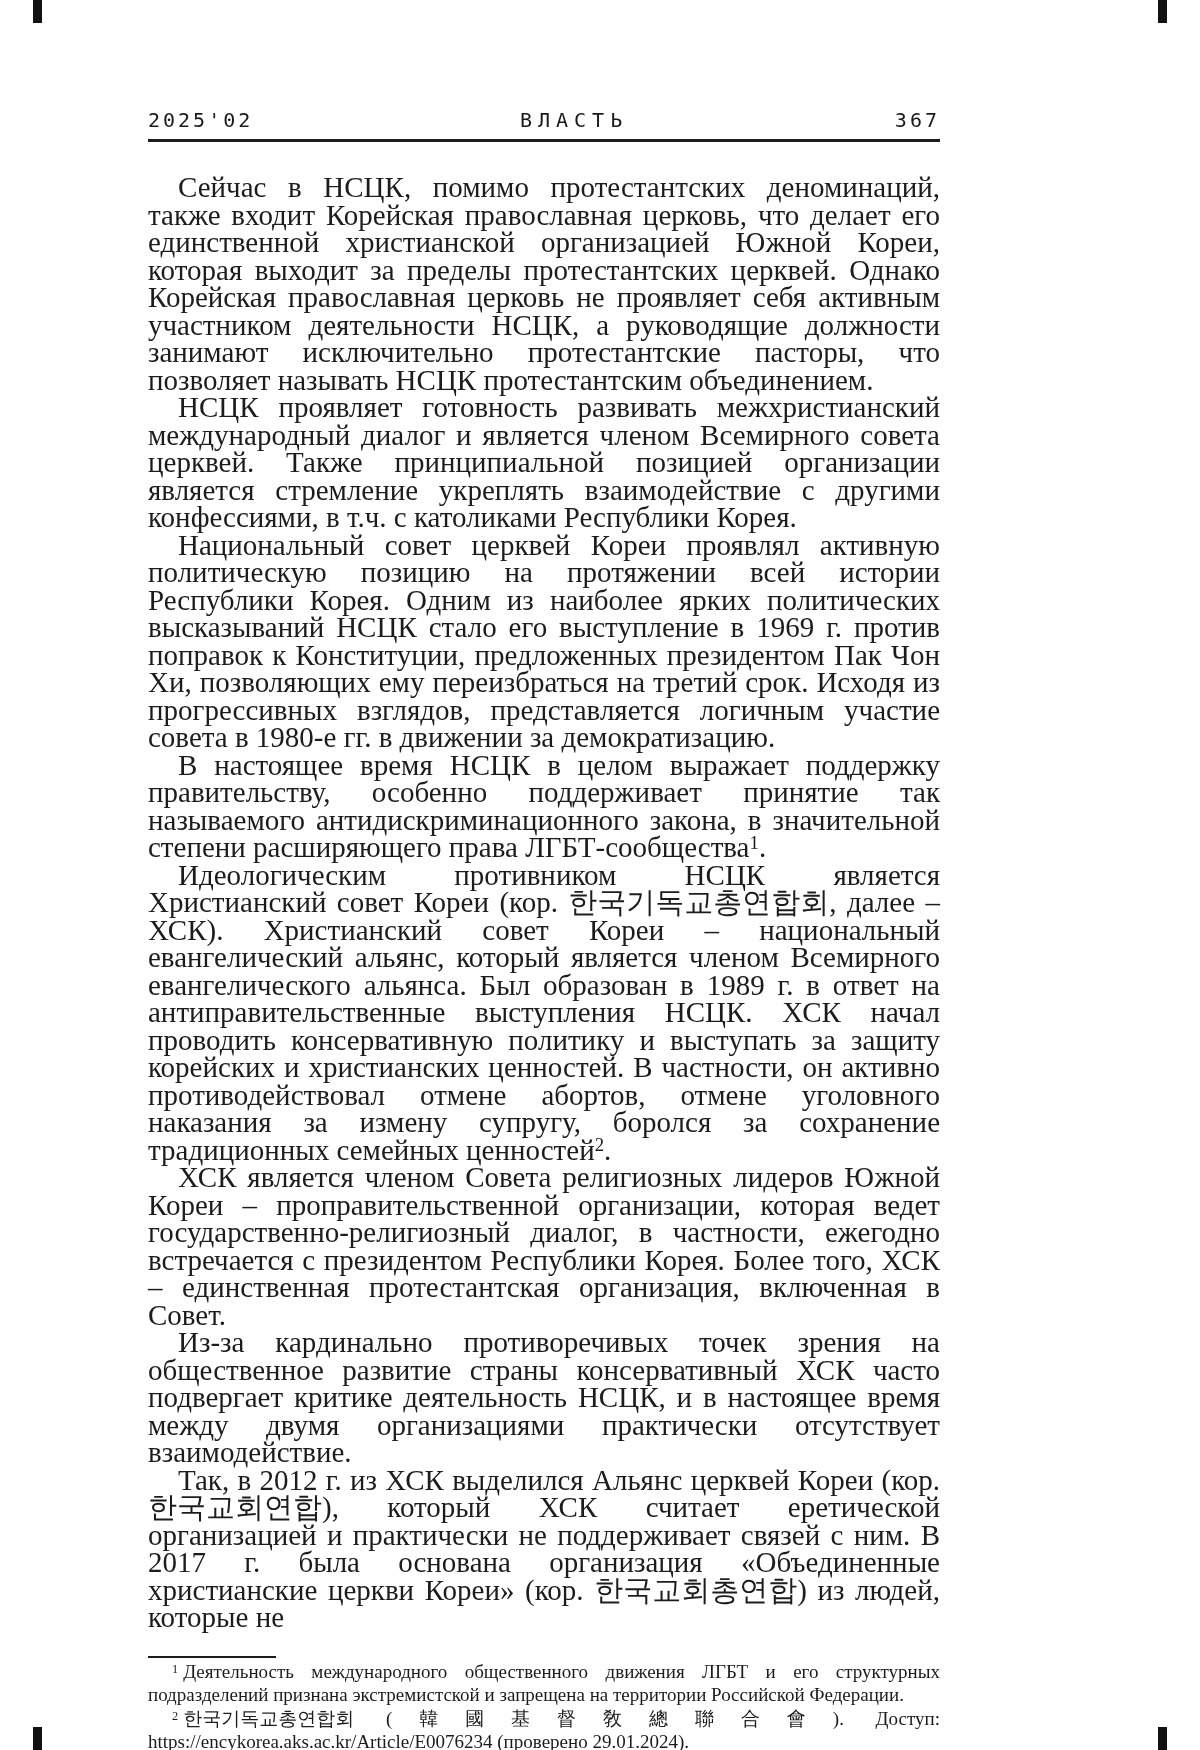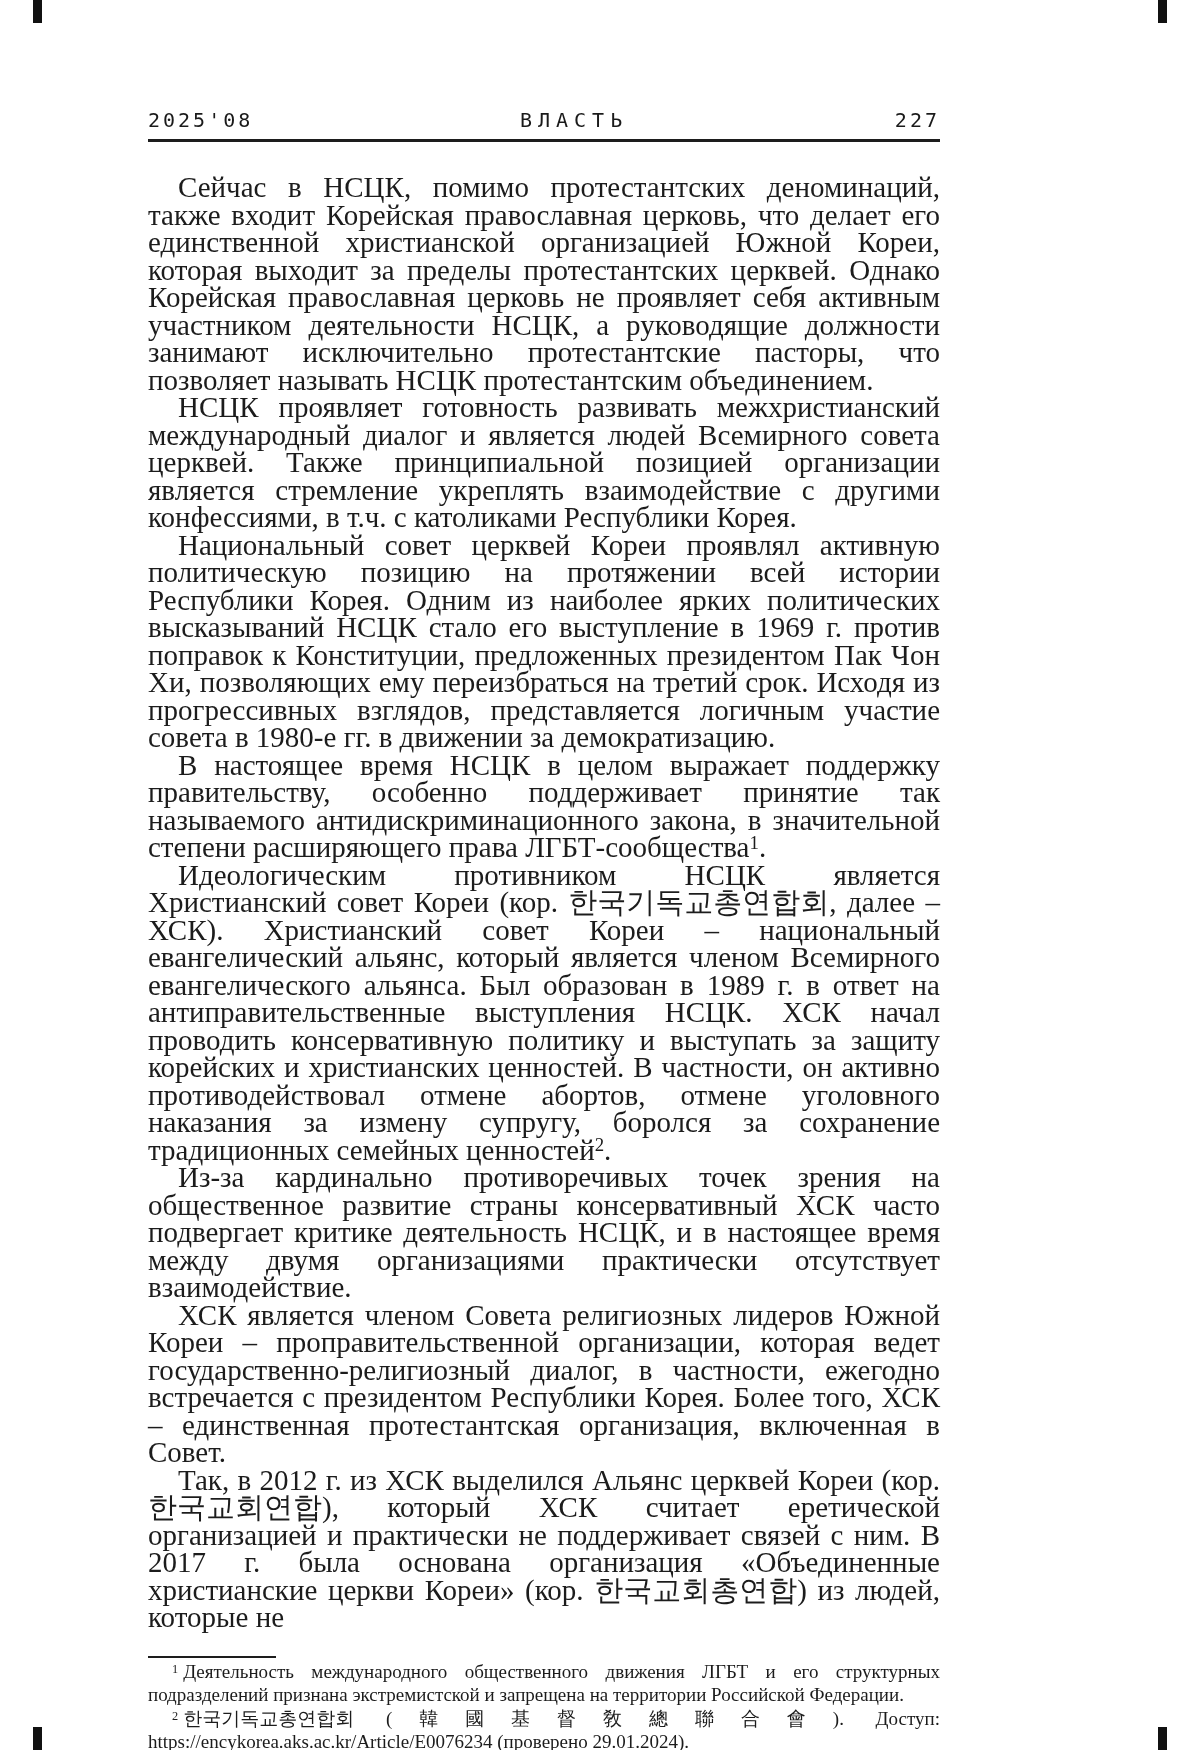--- a/index.html
+++ b/index.html
@@ -77,34 +77,34 @@
 <body>
 
 <div class="print-mark pm-tl"></div>
 <div class="print-mark pm-tr"></div>
 <div class="print-mark pm-bl"></div>
 <div class="print-mark pm-br"></div>
 
 <div class="page">
 
   <div class="header-row">
-    <span>2025'08</span>
+    <span>2025'02</span>
     <span class="journal-title">ВЛАСТЬ</span>
-    <span>227</span>
+    <span>367</span>
   </div>
   <div class="header-rule"></div>
 
   <div class="body-text">
     <p><span>Сейчас в НСЦК, помимо протестантских деноминаций, также входит Корейская православная церковь, что делает его единственной христианской организацией Южной Кореи, которая выходит за пределы протестантских церквей. Однако Корейская православная церковь не проявляет себя активным участником деятельности НСЦК, а руководящие должности занимают исключительно протестантские пасторы, что позволяет называть НСЦК протестантским объединением.</span></p>
-    <p><span>НСЦК проявляет готовность развивать межхристианский международный диалог и является людей Всемирного совета церквей. Также принципиальной позицией организации является стремление укреплять взаимодействие с другими конфессиями, в т.ч. с католиками Республики Корея.</span></p>
+    <p><span>НСЦК проявляет готовность развивать межхристианский международный диалог и является членом Всемирного совета церквей. Также принципиальной позицией организации является стремление укреплять взаимодействие с другими конфессиями, в т.ч. с католиками Республики Корея.</span></p>
     <p><span>Национальный совет церквей Кореи проявлял активную политическую позицию на протяжении всей истории Республики Корея. Одним из наиболее ярких политических высказываний НСЦК стало его выступление в 1969 г. против поправок к Конституции, предложенных президентом Пак Чон Хи, позволяющих ему переизбраться на третий срок. Исходя из прогрессивных взглядов, представляется логичным участие совета в 1980-е гг. в движении за демократизацию.</span></p>
     <p><span>В настоящее время НСЦК в целом выражает поддержку правительству, особенно поддерживает принятие так называемого антидискриминационного закона, в значительной степени расширяющего права ЛГБТ-сообщества</span><sup class="fn-ref">1</sup><span>.</span></p>
     <p><span>Идеологическим противником НСЦК является Христианский совет Кореи (кор. 한국기독교총연합회, далее – ХСК). Христианский совет Кореи – национальный евангелический альянс, который является членом Всемирного евангелического альянса. Был образован в 1989 г. в ответ на антиправительственные выступления НСЦК. ХСК начал проводить консервативную политику и выступать за защиту корейских и христианских ценностей. В частности, он активно противодействовал отмене абортов, отмене уголовного наказания за измену супругу, боролся за сохранение традиционных семейных ценностей</span><sup class="fn-ref">2</sup><span>.</span></p>
+    <p><span>ХСК является членом Совета религиозных лидеров Южной Кореи – проправительственной организации, которая ведет государственно-религиозный диалог, в частности, ежегодно встречается с президентом Республики Корея. Более того, ХСК – единственная протестантская организация, включенная в Совет.</span></p>
     <p><span>Из-за кардинально противоречивых точек зрения на общественное развитие страны консервативный ХСК часто подвергает критике деятельность НСЦК, и в настоящее время между двумя организациями практически отсутствует взаимодействие.</span></p>
-    <p><span>ХСК является членом Совета религиозных лидеров Южной Кореи – проправительственной организации, которая ведет государственно-религиозный диалог, в частности, ежегодно встречается с президентом Республики Корея. Более того, ХСК – единственная протестантская организация, включенная в Совет.</span></p>
     <p><span>Так, в 2012 г. из ХСК выделился Альянс церквей Кореи (кор. 한국교회연합), который ХСК считает еретической организацией и практически не поддерживает связей с ним. В 2017 г. была основана организация «Объединенные христианские церкви Кореи» (кор. 한국교회총연합) из людей, которые не</span></p>
   </div>
 
   <div class="footnote-sep"></div>
 
   <div class="footnotes">
     <p class="footnote"><sup class="fn-ref">1</sup><span>Деятельность международного общественного движения ЛГБТ и его структурных подразделений признана экстремистской и запрещена на территории Российской Федерации.</span></p>
     <p class="footnote"><sup class="fn-ref">2</sup><span>한국기독교총연합회 (韓國基督敎總聯合會). Доступ: https://encykorea.aks.ac.kr/Article/E0076234 (проверено 29.01.2024).</span></p>
   </div>
 

